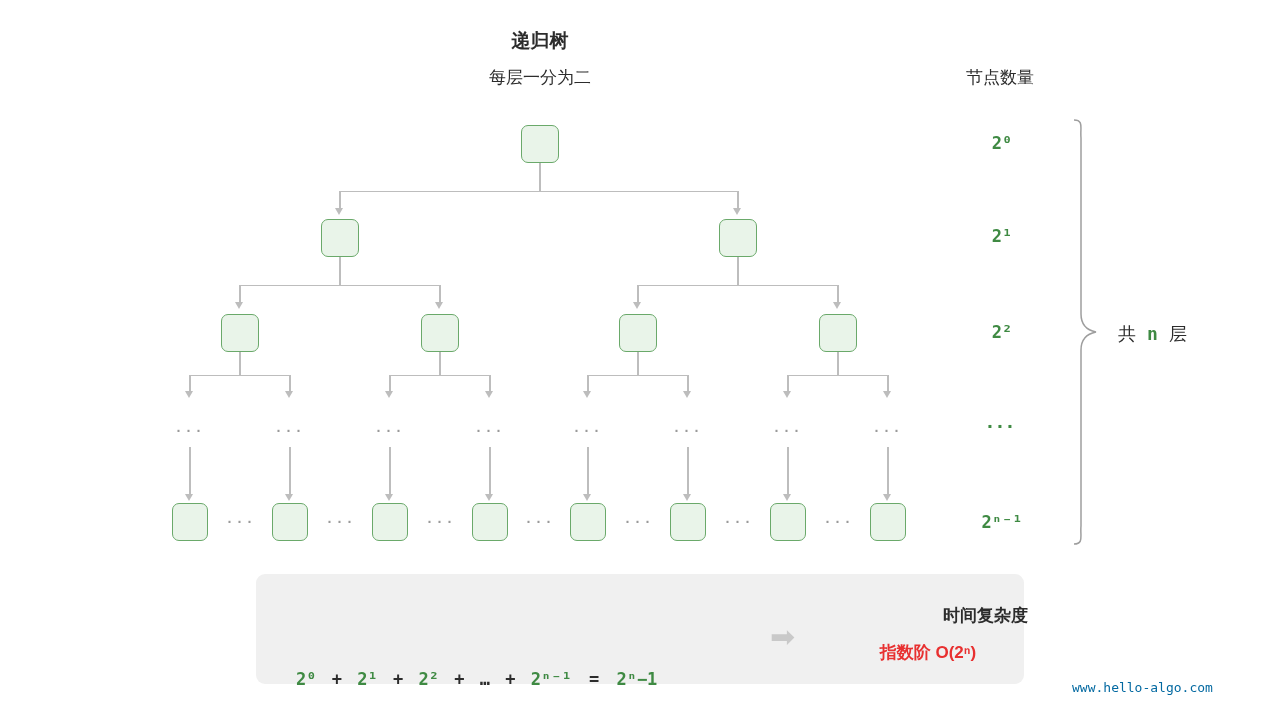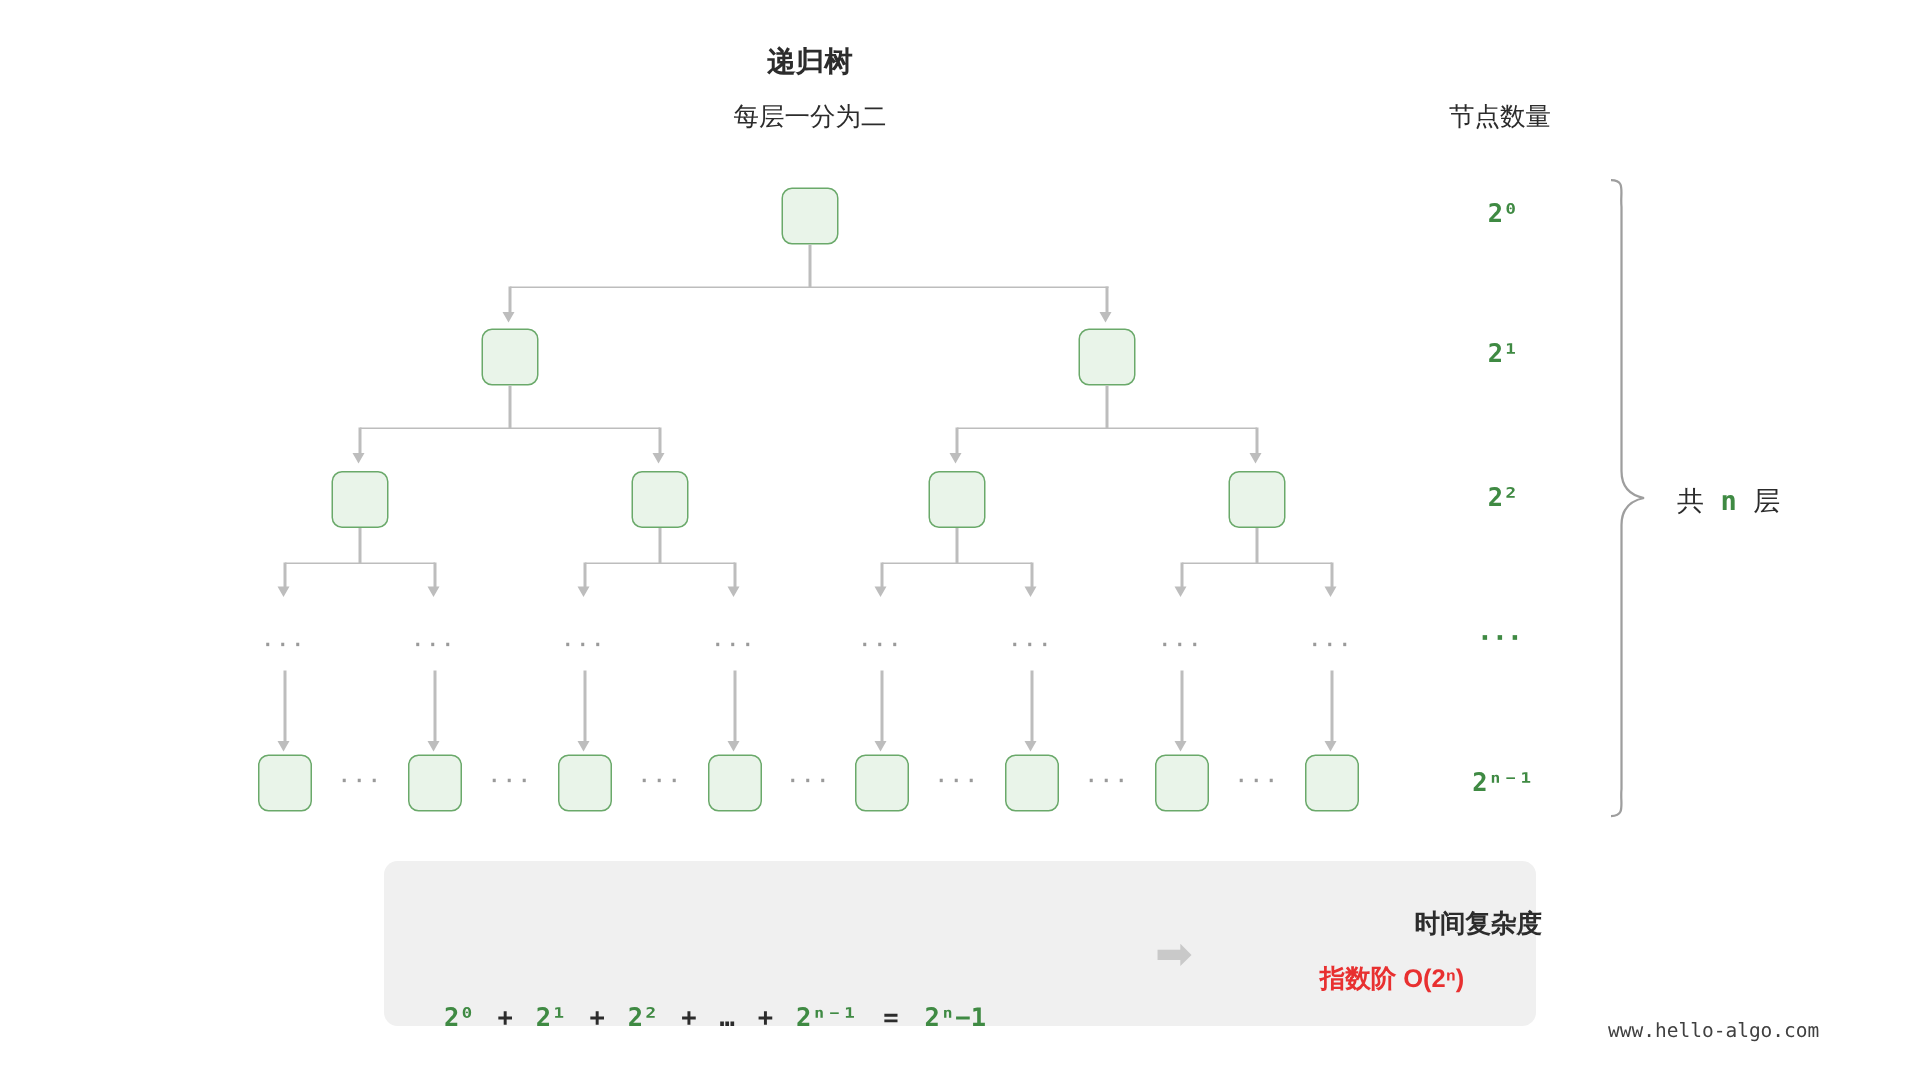--- a/index.html
+++ b/index.html
@@ -139,21 +139,21 @@
   .complexity-val {
     font-size: 17px;
     font-weight: bold;
     color: #e83030;
     white-space: nowrap;
     text-align: center;
   }
   .watermark {
     font-family: "DejaVu Sans Mono", monospace;
     font-size: 13px;
-    color: #404040;
+    color: #0369a1;
     white-space: nowrap;
   }
   .fat-arrow { color: #c9c9c9; font-size: 30px; line-height: 1; }
 </style>
 </head>
 <body>
 
 <div id="page">
 
   <div class="abs title-main" style="left:440px; top:28px; width:200px;">递归树</div>

